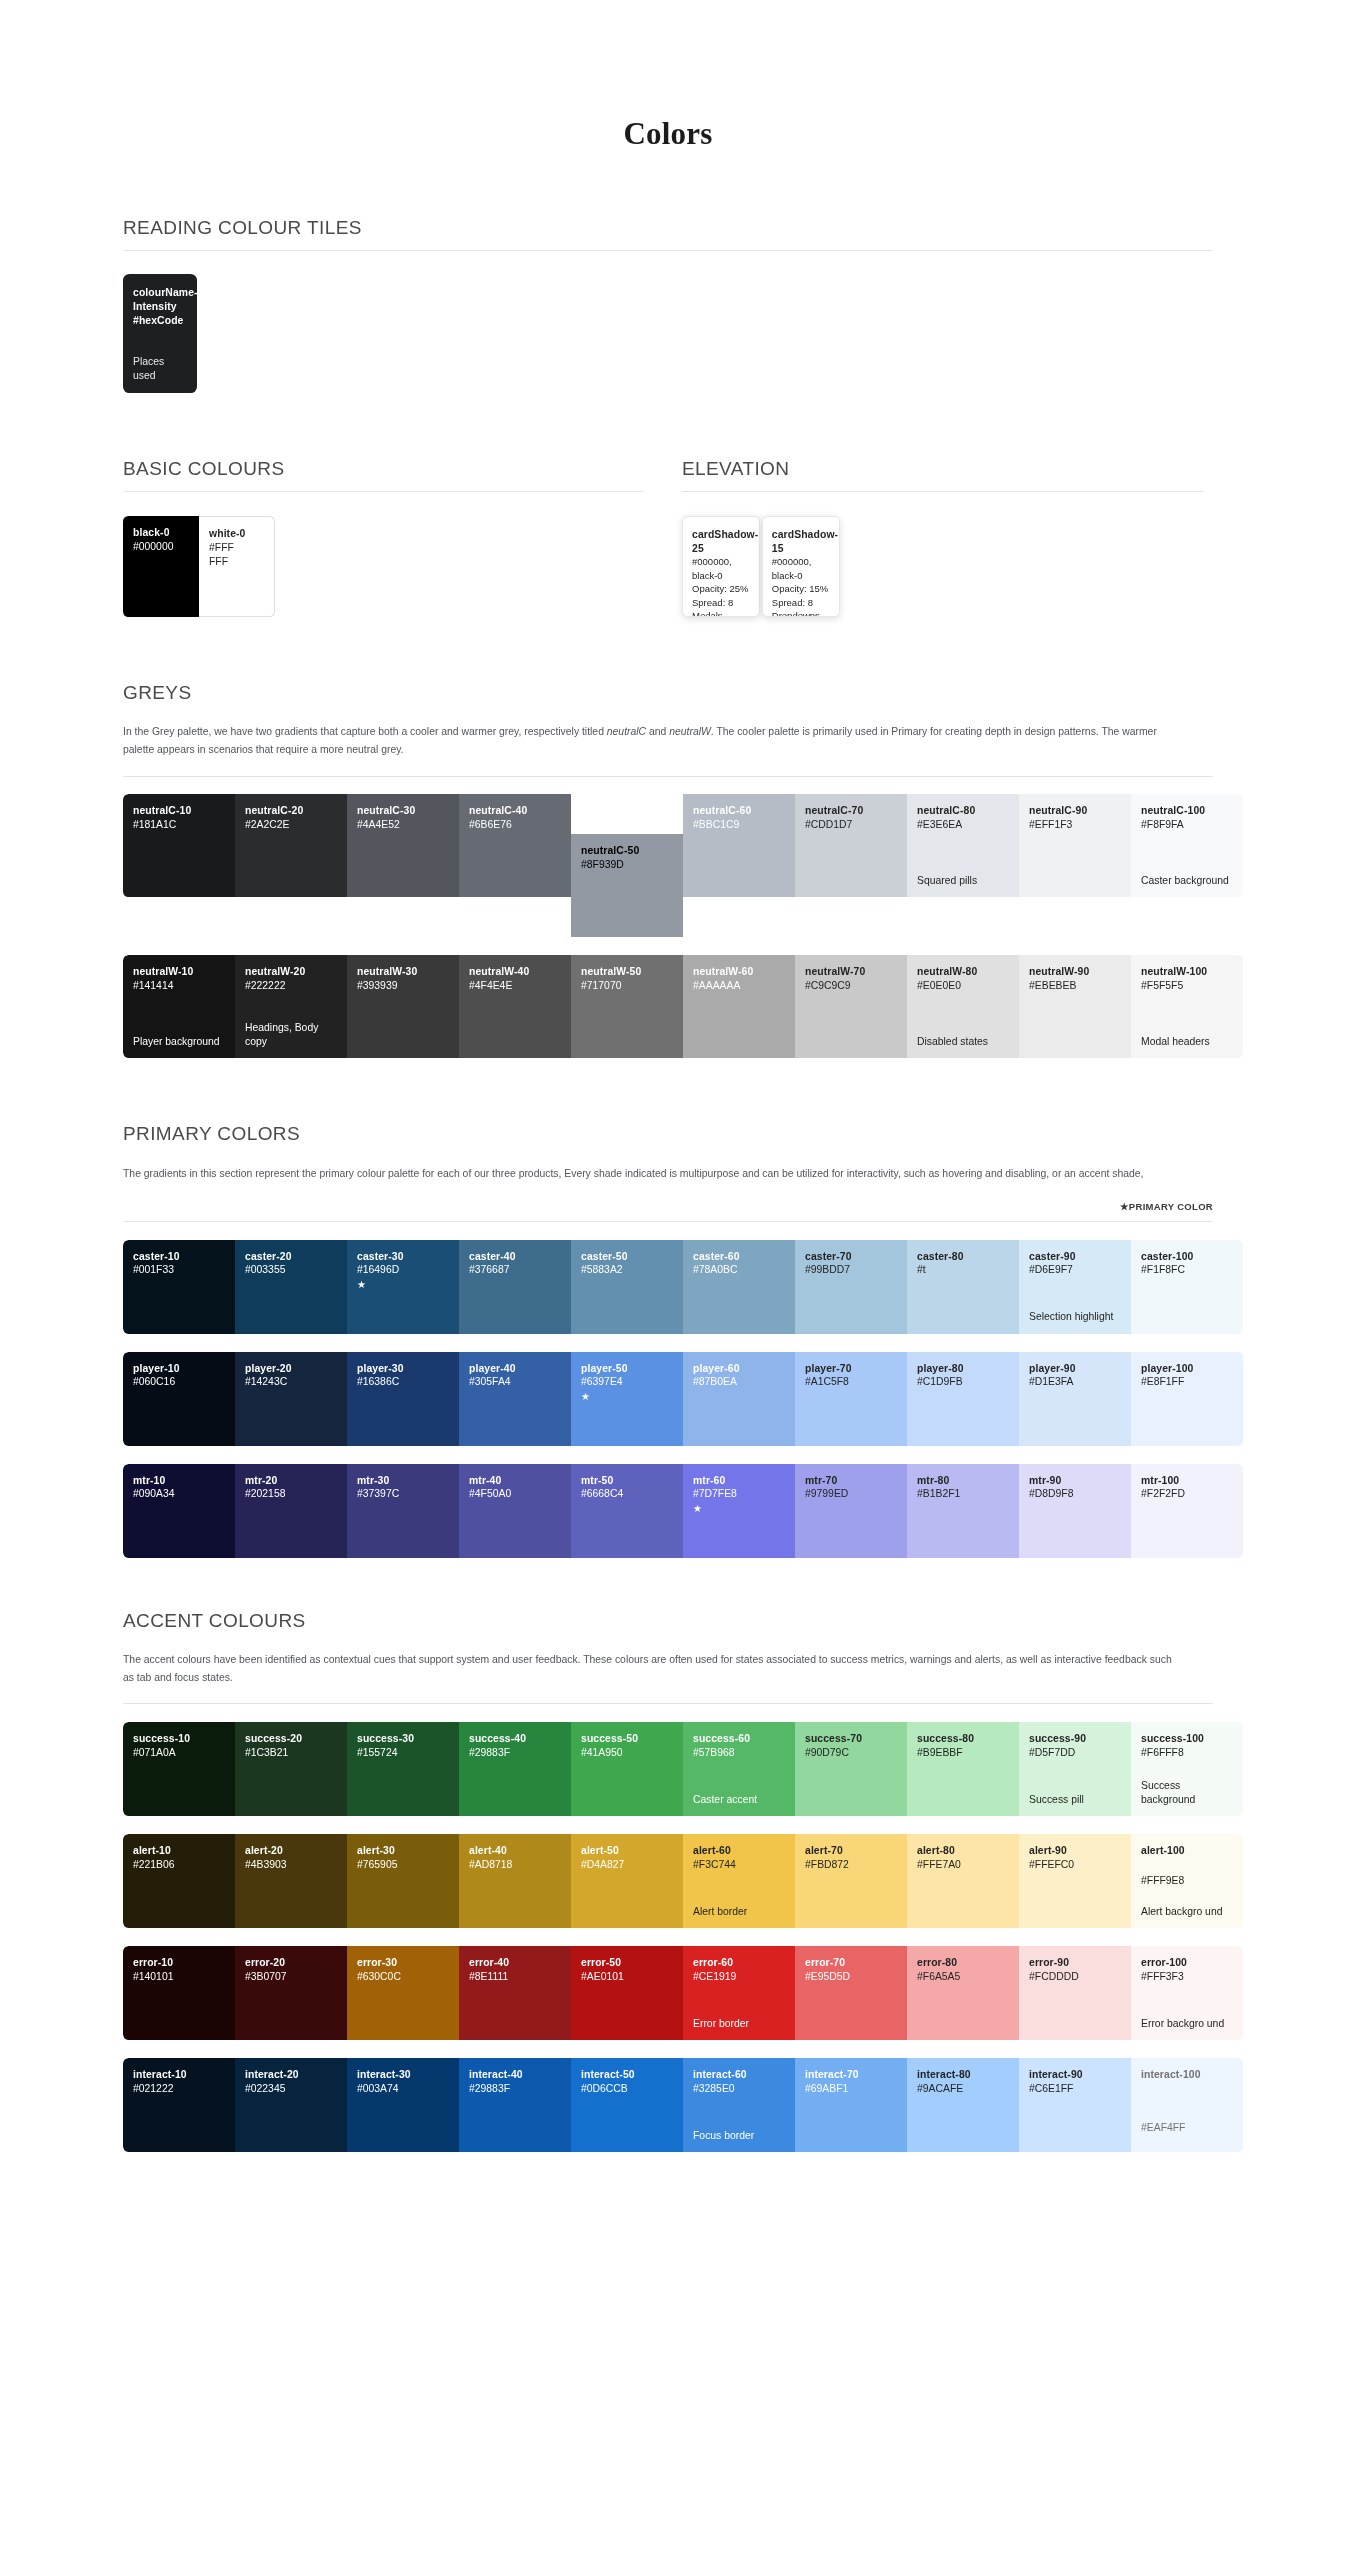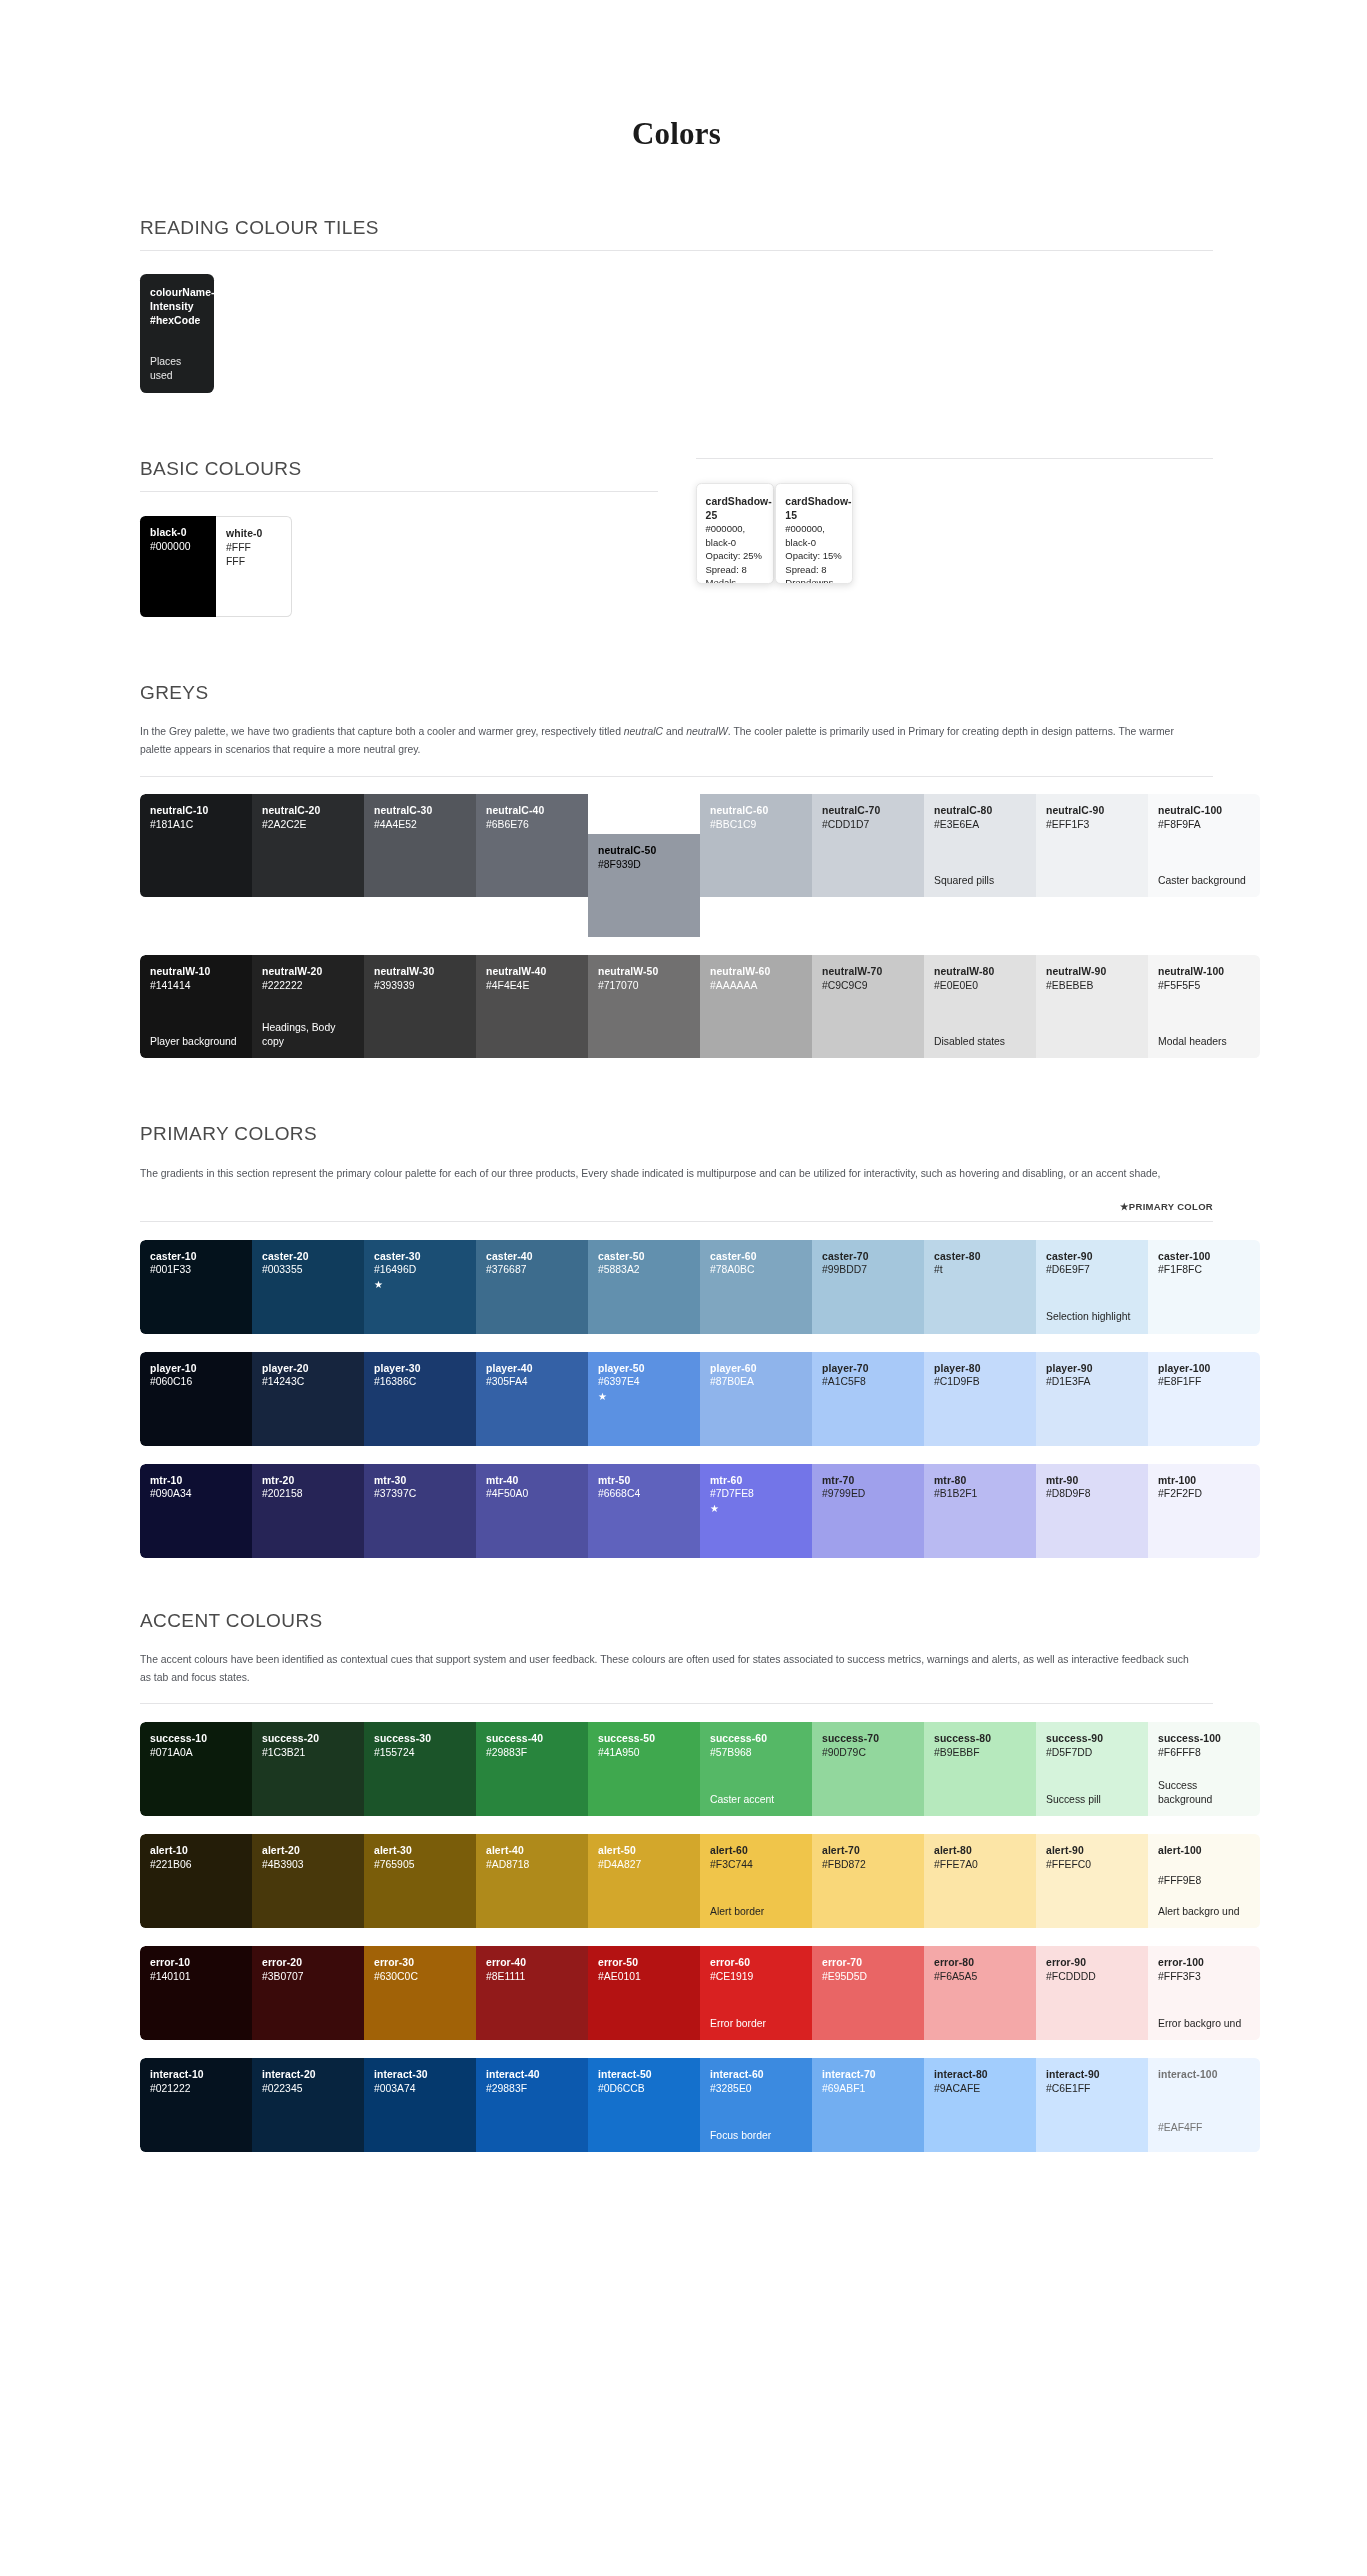--- a/index.html
+++ b/index.html
@@ -4,21 +4,21 @@
 <style>
   * { box-sizing: border-box; }
   html, body { margin:0; padding:0; }
   body {
     width:1368px;
     background:#ffffff;
     font-family:"Liberation Sans", sans-serif;
     color:#222222;
     -webkit-font-smoothing:antialiased;
   }
-  .page { width:1336px; padding:0 0 109px 17px; position:relative; }
+  .page { width:1336px; padding:0 0 109px 0; position:relative; }
 
   .doc-title {
     font-family:"Liberation Serif", serif;
     font-weight:700;
     font-size:31px;
     text-align:center;
     color:#1b1b1b;
     margin:116px 0 0 0;
     letter-spacing:0.2px;
   }
@@ -168,20 +168,21 @@
           </div>
           <div class="tile basic-tile basic-white">
             <span class="t-name">white-0</span>
             <span class="t-hex">#FFF</span>
             <span class="t-hex">FFF</span>
           </div>
         </div>
       </div>
 
       <div class="col-right">
+        <h2 class="section-head">ELEVATION</h2>
         <div class="rule"></div>
         <div class="elev-wrap">
           <div class="tile elev-card">
             <span class="t-name">cardShadow-25</span>
             <span class="t-hex">#000000,</span>
             <span class="t-hex">black-0</span>
             <span class="t-hex">Opacity: 25%</span>
             <span class="t-hex">Spread: 8</span>
             <span class="t-use">Modals, Cards</span>
           </div>

